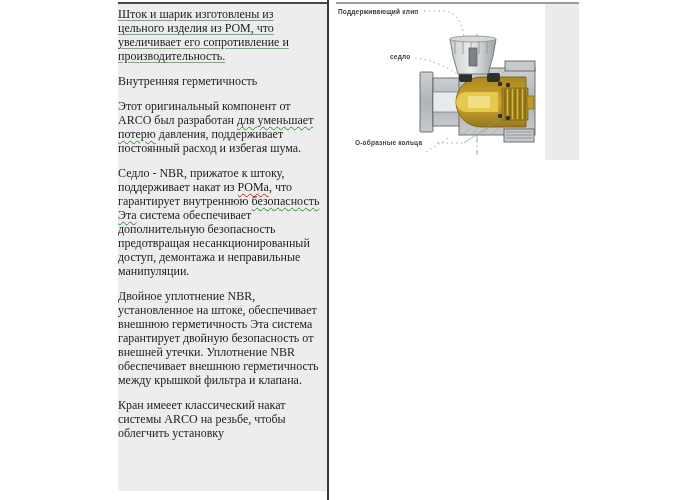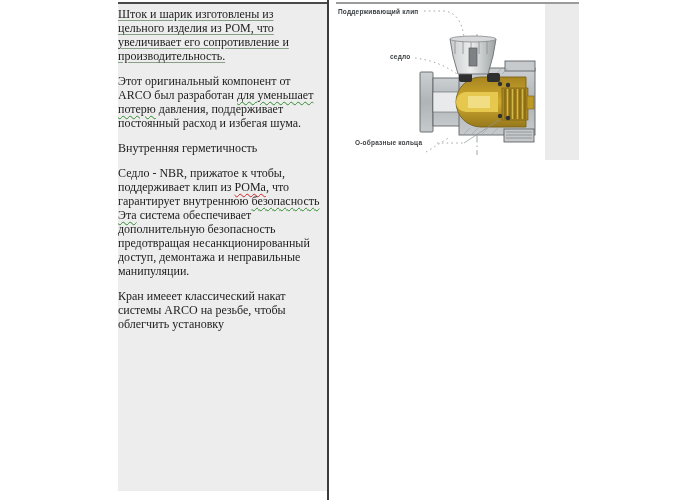--- a/index.html
+++ b/index.html
@@ -53,27 +53,28 @@
   .lbl-orings{left:19px;top:135px;}
 </style>
 </head>
 <body>
 
 <div class="canvas">
 
   <div class="text-col">
     <p><span class="u-green">Шток и шарик изготовлены из цельного изделия из POM, что увеличивает его сопротивление и производительность.</span></p>
 
+    <p>Внутренняя герметичность</p>
+
     <p><span>Этот оригинальный компонент от ARCO был разработан </span><span class="wavy-green">для уменьшает</span><span> </span><span class="wavy-green">потерю</span><span> давления, поддерживает постоянный расход и избегая шума.</span></p>
 
-    <p>Внутренняя герметичность</p>
-
-    <p><span>Седло - NBR, прижатое к чтобы, поддерживает клип из </span><span class="wavy-red">POMa</span><span>, что гарантирует внутреннюю </span><span class="wavy-green">безопасность Эта</span><span> система обеспечивает дополнительную безопасность предотвращая несанкционированный доступ, демонтажа и неправильные манипуляции.</span></p>
+    <p><span>Седло - NBR, прижатое к штоку, поддерживает накат из </span><span class="wavy-red">POMa</span><span>, что гарантирует внутреннюю </span><span class="wavy-green">безопасность Эта</span><span> система обеспечивает дополнительную безопасность предотвращая несанкционированный доступ, демонтажа и неправильные манипуляции.</span></p>
 
 
+    <p>Двойное уплотнение NBR, установленное на штоке, обеспечивает внешнюю герметичность Эта система гарантирует двойную безопасность от внешней утечки. Уплотнение NBR обеспечивает внешнюю герметичность между крышкой фильтра и клапана.</p>
 
     <p>Кран  имееет классический накат системы ARCO на резьбе, чтобы облегчить установку</p>
   </div>
 
   <div class="divider"></div>
 
   <div class="diagram">
     <div class="diagram-margin"></div>
 
     <svg width="243" height="156" viewBox="0 0 243 156">

